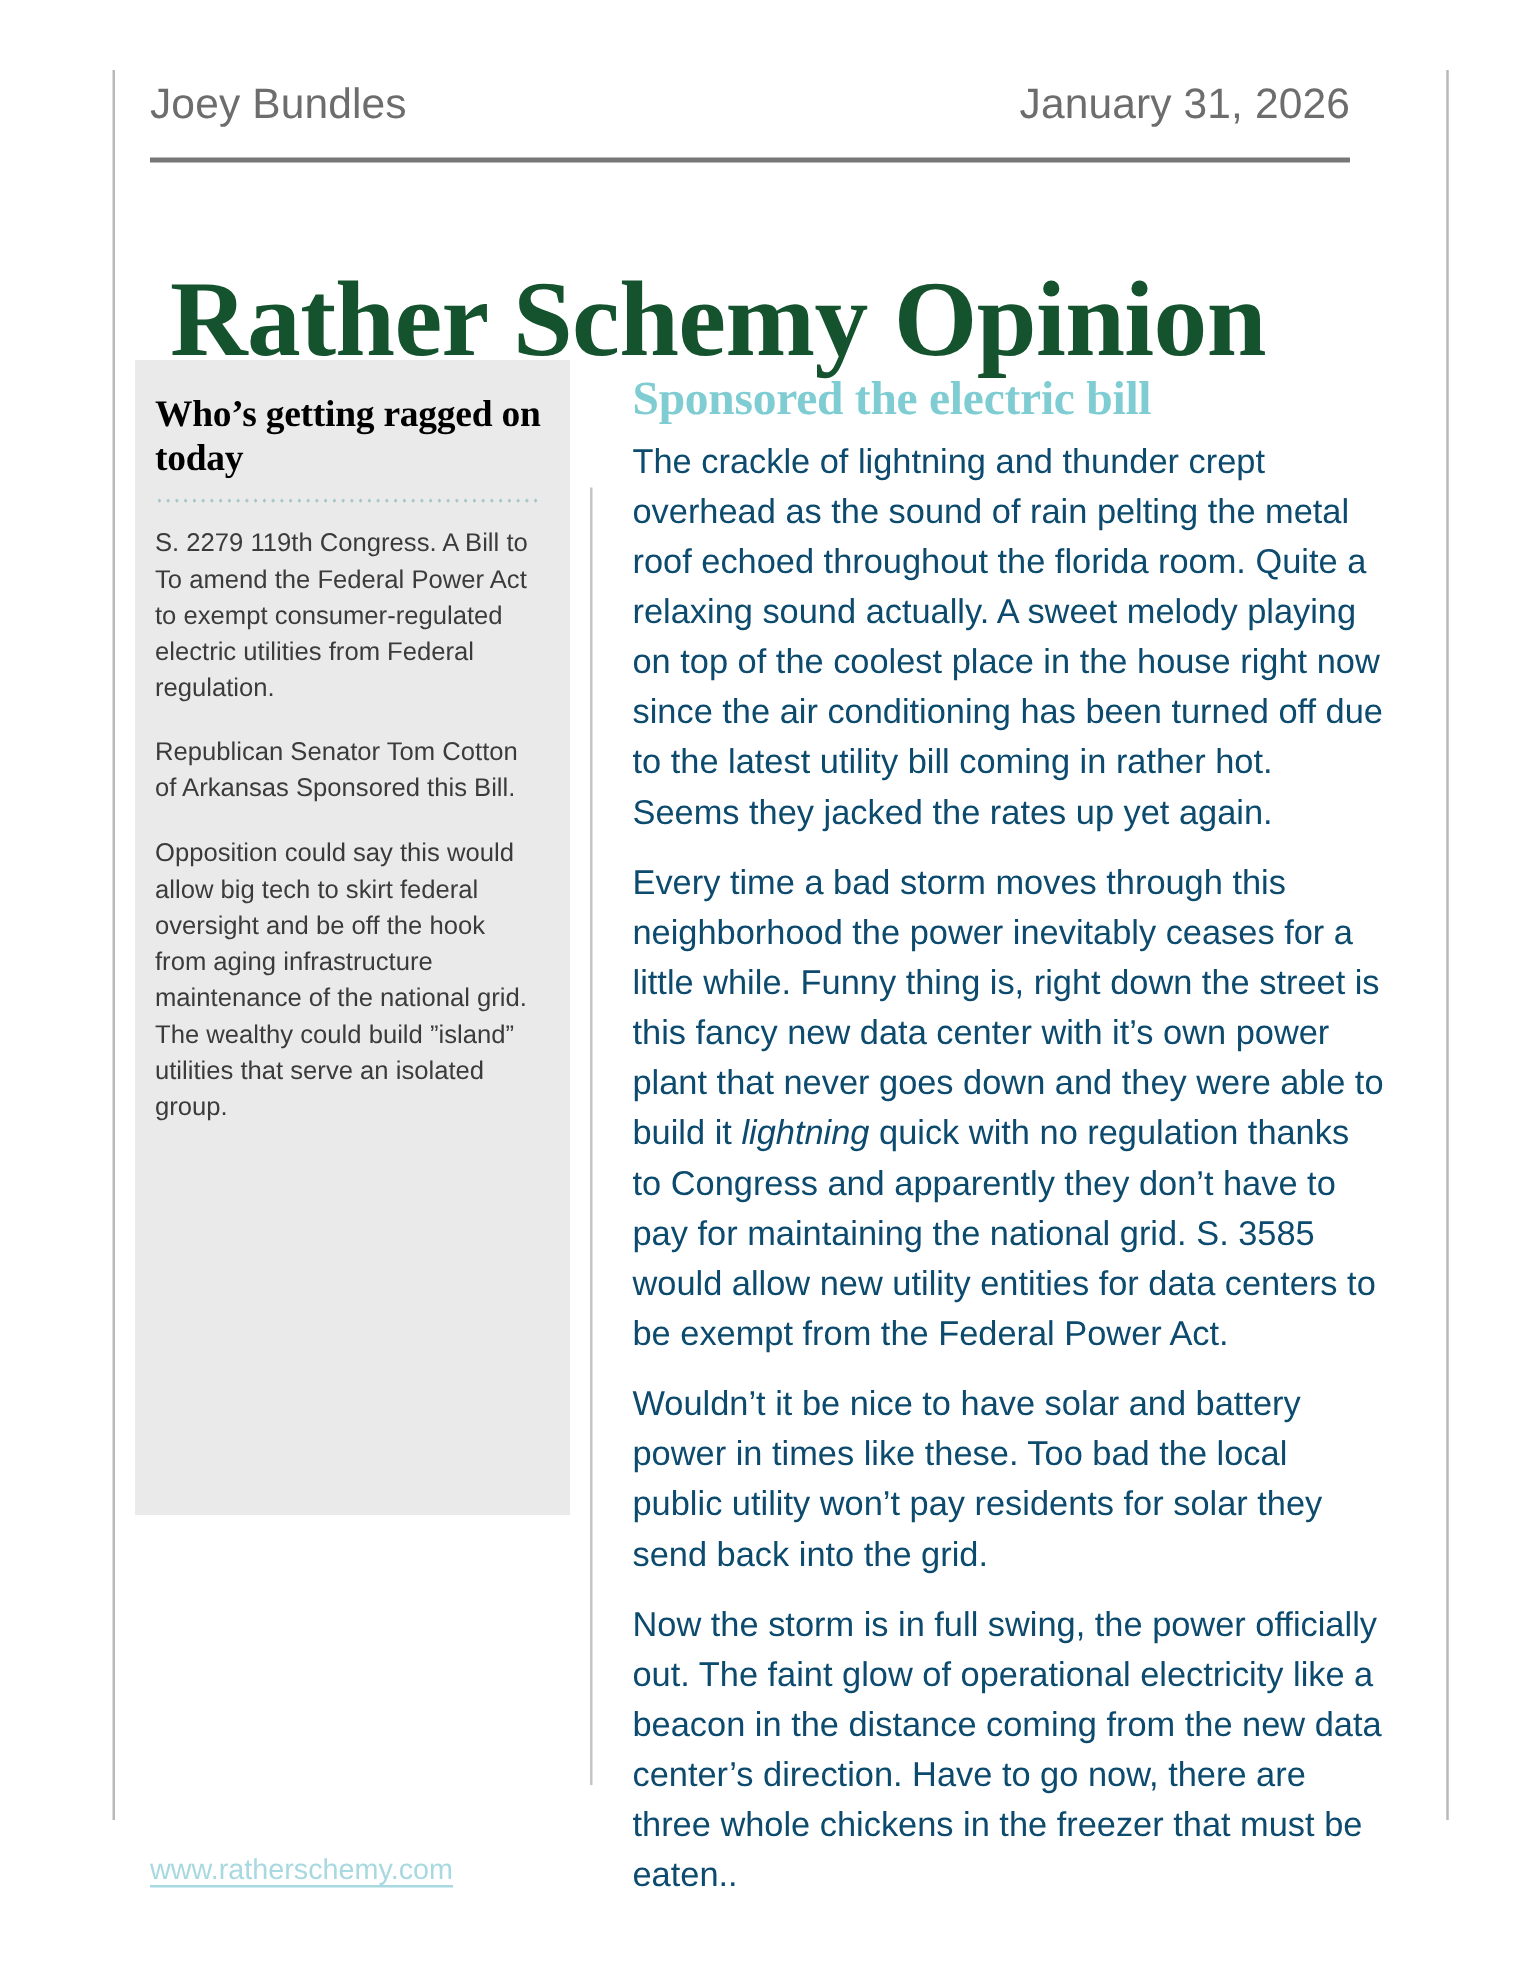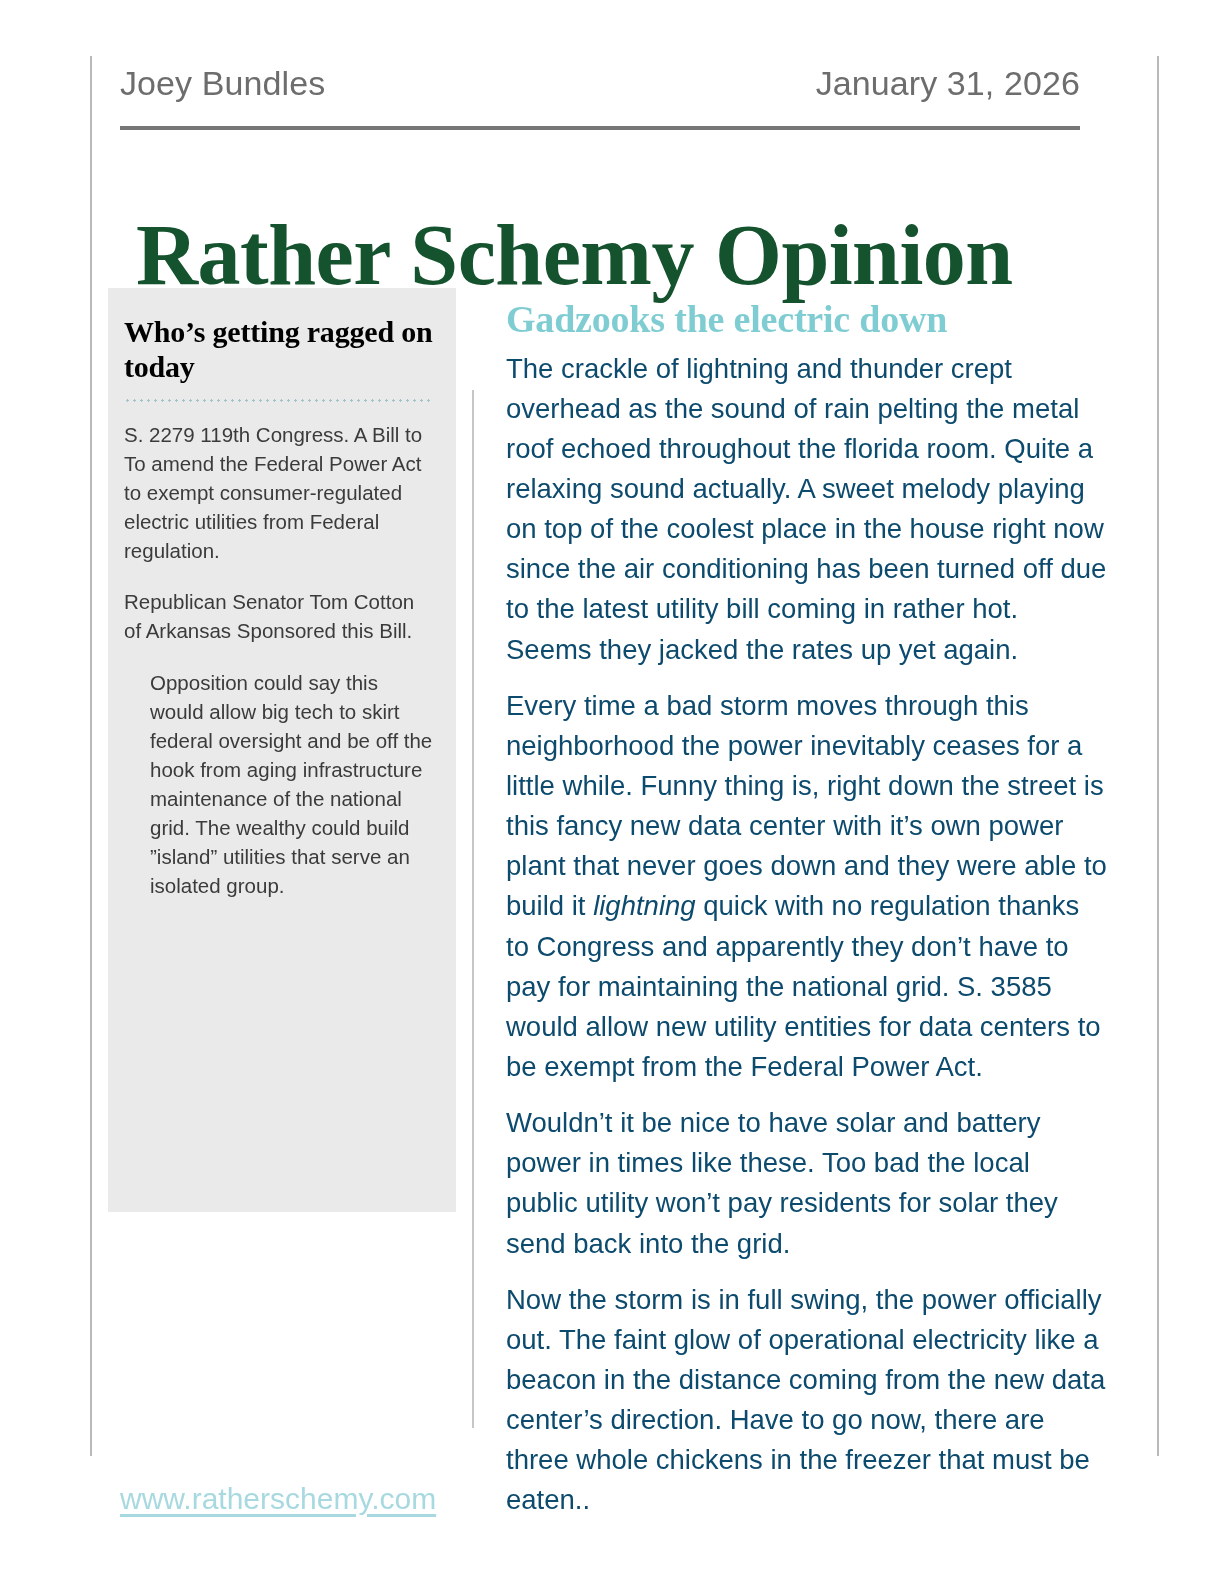--- a/index.html
+++ b/index.html
@@ -101,21 +101,21 @@
     background-repeat: repeat-x;
     background-position: left center;
   }
   .sidebar-para {
     font-family: "Liberation Sans", sans-serif;
     font-size: 20.5px;
     line-height: 1.42;
     color: #3b3b3b;
     margin: 0 0 22px 0;
   }
-  .sidebar-para:last-child { margin-bottom: 0; margin-left: 26px; }
+  .sidebar-para:last-child { margin-bottom: 0; }
 
   
   .col-rule {
     position: absolute;
     left: 472px;
     top: 390px;
     width: 2px;
     height: 1038px;
     background: #c6c6c6;
   }
@@ -145,21 +145,21 @@
     text-align: left;
   }
   .article-para em { font-style: italic; }
 
   
   .footer-link {
     position: absolute;
     left: 120px;
     top: 1482px;
     font-family: "Liberation Sans", sans-serif;
-    font-size: 30px;
+    font-size: 23px;
     color: #a8d9e0;
     text-decoration: underline;
     text-underline-offset: 5px;
     white-space: nowrap;
   }
 </style>
 </head>
 <body>
 
 <div class="page">
@@ -179,21 +179,21 @@
     <h2 class="sidebar-heading">Who’s getting ragged on today</h2>
     <div class="sidebar-divider"></div>
     <p class="sidebar-para">S. 2279 119th Congress. A Bill to To amend the Federal Power Act to exempt consumer-regulated electric utilities from Federal regulation.</p>
     <p class="sidebar-para">Republican Senator Tom Cotton of Arkansas Sponsored this Bill.</p>
     <p class="sidebar-para">Opposition could say this would allow big tech to skirt federal oversight and be off the hook from aging infrastructure maintenance of the national grid. The wealthy could build ”island” utilities that serve an isolated group.</p>
   </aside>
 
   <div class="col-rule"></div>
 
   <article class="article">
-    <h2 class="article-heading">Gadzooks the electric down</h2>
+    <h2 class="article-heading">Sponsored the electric bill</h2>
     <p class="article-para">The crackle of lightning and thunder crept overhead as the sound of rain pelting the metal roof echoed throughout the florida room.  Quite a relaxing sound actually.  A sweet melody playing on top of the coolest place in the house right now since the air conditioning has been turned off due to the latest utility bill coming in rather hot. Seems they jacked the rates up yet again.</p>
     <p class="article-para">
       <span>Every time a bad storm moves through this neighborhood the power inevitably ceases for a little while. Funny thing is, right down the street is this fancy new data center with it’s own power plant that never goes down and they were able to build it </span><em>lightning</em><span> quick with no regulation thanks to Congress and apparently they don’t have to pay for maintaining the national grid. S. 3585 would allow new utility entities for data centers to be exempt from the Federal Power Act.</span>
     </p>
     <p class="article-para">Wouldn’t it be nice to have solar and battery power in times like these.  Too bad the local public utility won’t pay residents for solar they send back into the grid.</p>
     <p class="article-para">Now the storm is in full swing, the power officially out. The faint glow of operational electricity like a beacon in the distance coming from the new data center’s direction. Have to go now, there are three whole chickens in the freezer that must be eaten..</p>
   </article>
 
   <a class="footer-link" href="#">www.ratherschemy.com</a>
 

